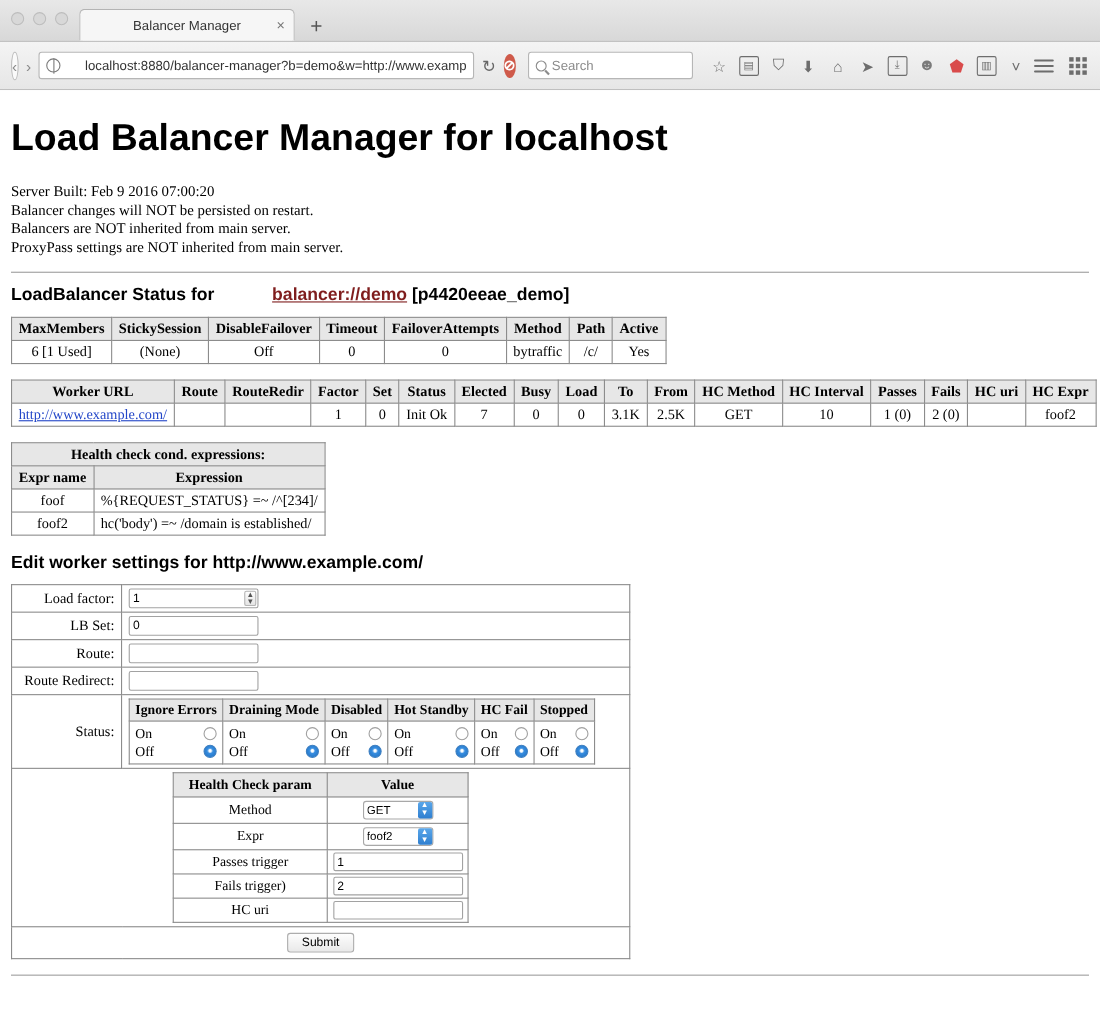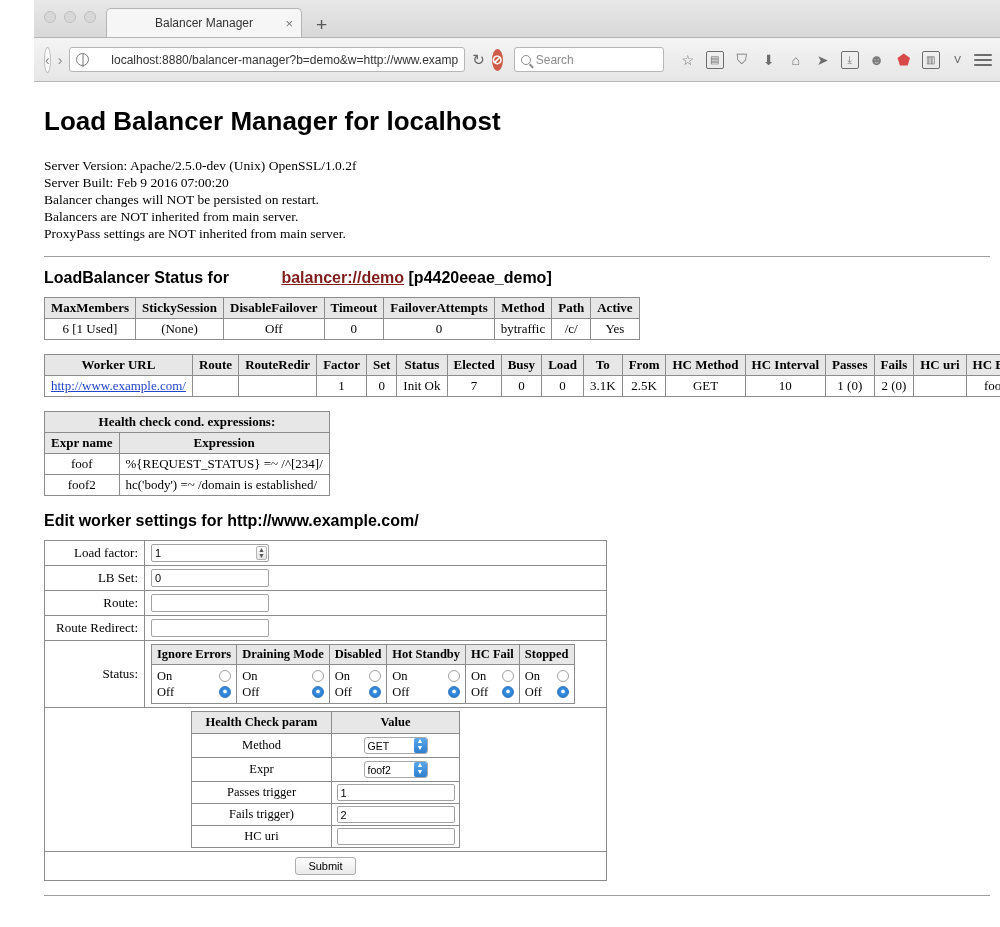--- a/index.html
+++ b/index.html
@@ -7,21 +7,20 @@
     margin: 0; padding: 0;
     width: 1000px; height: 927px;
     background: #ffffff;
     font-family: "Liberation Sans", sans-serif;
   }
   .window {
     width: 1000px; height: 927px;
     background: #ffffff;
     display: flex; flex-direction: column;
     overflow: hidden;
-    padding-left: 34px;
   }
   
   .titlebar {
     height: 38px;
     background: linear-gradient(#e8e8e8, #d8d8d8);
     border-bottom: 1px solid #b4b4b4;
     display: flex; align-items: flex-end;
     position: relative;
   }
   .traffic {
@@ -127,21 +126,21 @@
   
   .page {
     flex: 1; overflow: hidden;
     background: #fff;
     padding: 16px 10px 0 10px;
     font-family: "Liberation Serif", serif;
     color: #000;
   }
   h1.page-title {
     font-family: "Liberation Sans", sans-serif;
-    font-size: 26px; margin: 8px 0 20px 0; font-weight: bold;
+    font-size: 34px; margin: 8px 0 20px 0; font-weight: bold;
   }
   .serverinfo { font-size: 13.5px; line-height: 17px; margin-bottom: 14px; }
   hr.sep { border: none; border-top: 1px solid #9d9d9d; margin: 10px 0 12px 0; }
   h3.section {
     font-family: "Liberation Sans", sans-serif;
     font-size: 16px; margin: 6px 0 10px 0; font-weight: bold;
   }
   h3.section a { color: #7f1d1d; text-decoration: underline; margin-left: 48px; }
   table.data {
     border-collapse: collapse;
@@ -308,21 +307,20 @@
           <i></i>
         </div>
     </div>
   </div>
 
   <div class="page">
 
     <h1 class="page-title">Load Balancer Manager for localhost</h1>
 
     <div class="serverinfo">
-      <div>Server Version: Apache/2.5.0-dev (Unix) OpenSSL/1.0.2f</div>
       <div>Server Built: Feb 9 2016 07:00:20</div>
       <div>Balancer changes will NOT be persisted on restart.</div>
       <div>Balancers are NOT inherited from main server.</div>
       <div>ProxyPass settings are NOT inherited from main server.</div>
     </div>
 
     <hr class="sep">
 
     <h3 class="section">
       <span>LoadBalancer Status for </span><a href="#">balancer://demo</a><span> [p4420eeae_demo]</span>

